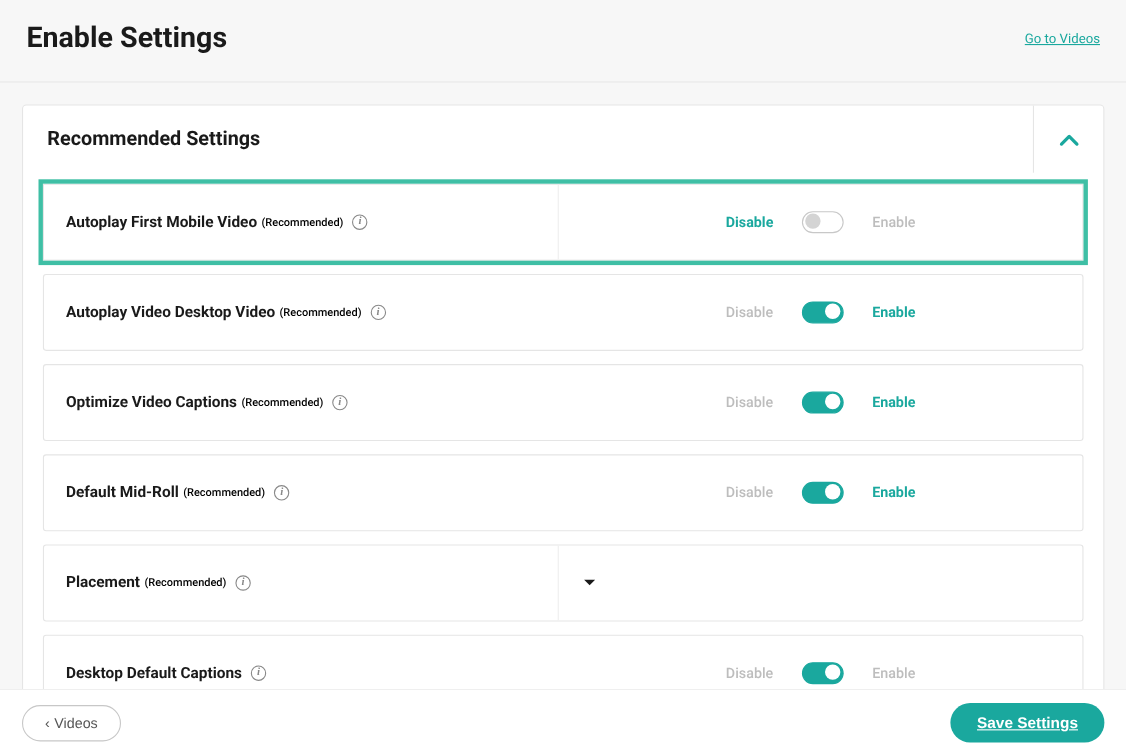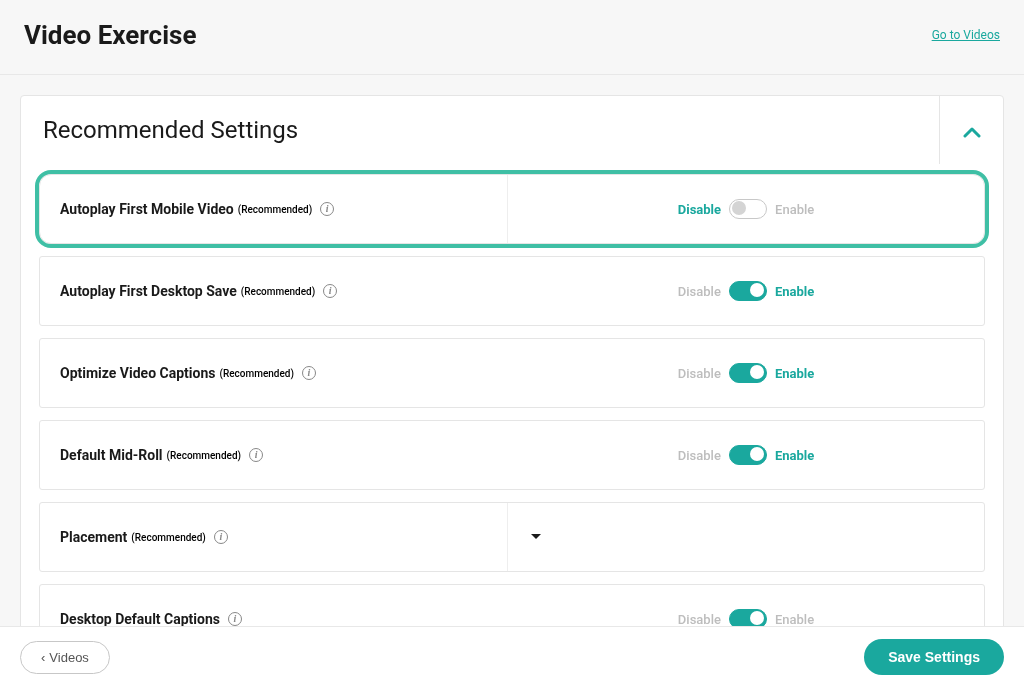--- a/index.html
+++ b/index.html
@@ -37,22 +37,22 @@
       border: 1px solid #e5e5e5;
       border-radius: 4px;
     }
     .panel-header {
       display: flex;
       align-items: stretch;
     }
     .panel-header-title {
       flex: 1;
       padding: 20px 22px;
-      font-size: 24px;
-      font-weight: 400;
+      font-size: 18px;
+      font-weight: 700;
       color: #1a1a1a;
     }
     .panel-collapse {
       width: 64px;
       border-left: 1px solid #e5e5e5;
       display: flex;
       align-items: center;
       justify-content: center;
       cursor: pointer;
       color: #1aa89e;
@@ -66,21 +66,21 @@
       align-items: stretch;
       border: 1px solid #e5e5e5;
       border-radius: 3px;
       background: #fff;
       margin-bottom: 12px;
       min-height: 70px;
     }
     .setting-row.highlighted {
       outline: 4px solid #3fbfa5;
       outline-offset: 0;
-      border-radius: 12px;
+      border-radius: 0;
     }
     .setting-left {
       flex: 0 0 468px;
       display: flex;
       align-items: center;
       padding: 0 20px;
       border-right: 1px solid #eee;
     }
     .setting-left-noborder { border-right: none; }
     .setting-label {
@@ -114,21 +114,21 @@
       flex: 1;
       display: flex;
       align-items: center;
       justify-content: center;
       gap: 10px;
       padding: 0 20px;
     }
     .toggle-block {
       display: flex;
       align-items: center;
-      gap: 8px;
+      gap: 26px;
     }
     .tog-label {
       font-size: 13px;
       font-weight: 700;
     }
     .tog-active { color: #1aa89e; }
     .tog-inactive { color: #bdbdbd; font-weight: 500; }
     .switch {
       width: 38px;
       height: 20px;
@@ -205,28 +205,29 @@
     }
     .btn-save {
       background: #1aa89e;
       border: none;
       color: #fff;
       font-size: 14px;
       font-weight: 600;
       padding: 10px 24px;
       border-radius: 20px;
       cursor: pointer;
+      text-decoration: underline;
     }
     .chev-left { font-size: 13px; margin-right: 2px; }
   </style>
 </head>
 <body>
 
 <div class="header-bar">
-  <h1 class="page-title">Video Exercise</h1>
+  <h1 class="page-title">Enable Settings</h1>
   <a class="go-link">Go to Videos</a>
 </div>
 
 <div class="container">
   <div class="panel">
     <div class="panel-header">
       <div class="panel-header-title">Recommended Settings</div>
       <div class="panel-collapse">
         <span>
           <svg width="18" height="12" viewBox="0 0 18 12">
@@ -250,21 +251,21 @@
             <div class="switch off">
                 <div class="knob"></div>
               </div>
             <span class="tog-label tog-inactive">Enable</span>
           </div>
         </div>
       </div>
 
       <div class="setting-row">
         <div class="setting-left setting-left-noborder">
-          <span class="setting-label">Autoplay First Desktop Save</span>
+          <span class="setting-label">Autoplay Video Desktop Video</span>
           <span class="rec-tag">(Recommended)</span>
           <span class="info-icon">i</span>
         </div>
         <div class="setting-right">
           <div class="toggle-block">
             <span class="tog-label tog-inactive">Disable</span>
             <div class="switch on">
                 <div class="knob"></div>
               </div>
             <span class="tog-label tog-active">Enable</span>

